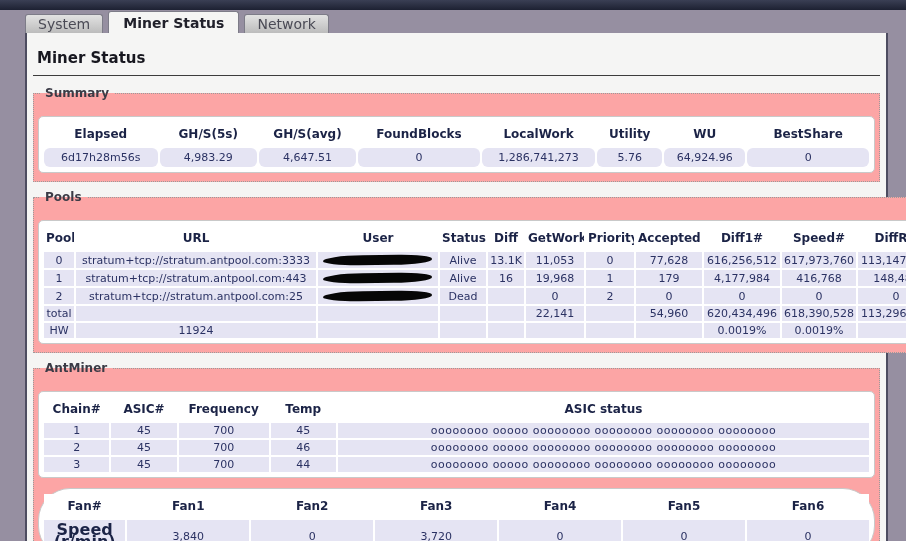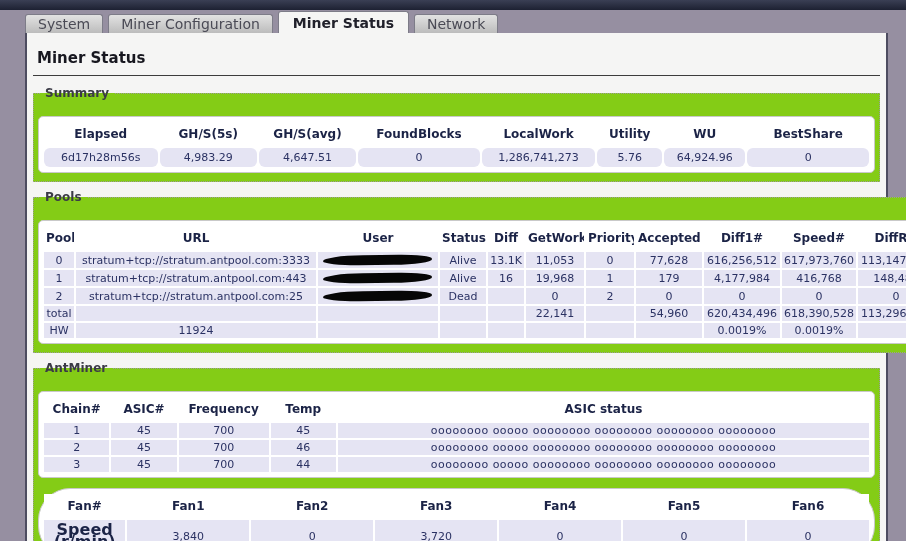--- a/index.html
+++ b/index.html
@@ -30,21 +30,21 @@
     min-height:495px;
     background:#f5f5f4;
     border-left:2px solid #4d4c60;border-right:2px solid #4d4c60;border-bottom:2px solid #4d4c60;
     padding:8px 4px 14px 4px;
     overflow:visible;
   }
   .page-title{font-size:15px;font-weight:bold;color:#17171f;margin:8px 0 8px 6px;}
   .title-rule{border:none;border-top:1px solid #3c3c3c;margin:0 2px 10px 2px;}
 
   fieldset.panel{
-    border:1px dotted #9b9b9b;background:#84cc16;
+    border:1px dotted #9b9b9b;background:#fca5a5;
     margin:0 2px 8px 2px;padding:2px 4px 8px 4px;
   }
   fieldset.panel legend{
     font-size:12px;font-weight:bold;color:#3b3b46;padding:0 5px;margin-left:2px;
   }
   fieldset.pools-panel{width:905px;box-sizing:border-box;}
 
   .tbl-wrap{
     background:#fff;border:1px solid #c9c9c9;border-radius:5px;
     padding:3px;margin-top:14px;
@@ -74,21 +74,20 @@
     transform:rotate(-0.7deg);
   }
 </style>
 </head>
 <body>
 
 <div class="topbar"></div>
 
 <div class="tabs">
   <div class="tab">System</div>
-  <div class="tab">Miner Configuration</div>
   <div class="tab active">Miner Status</div>
   <div class="tab">Network</div>
 </div>
 
 <div class="content">
 
   <div class="page-title">Miner Status</div>
   <hr class="title-rule">
 
   <fieldset class="panel">

